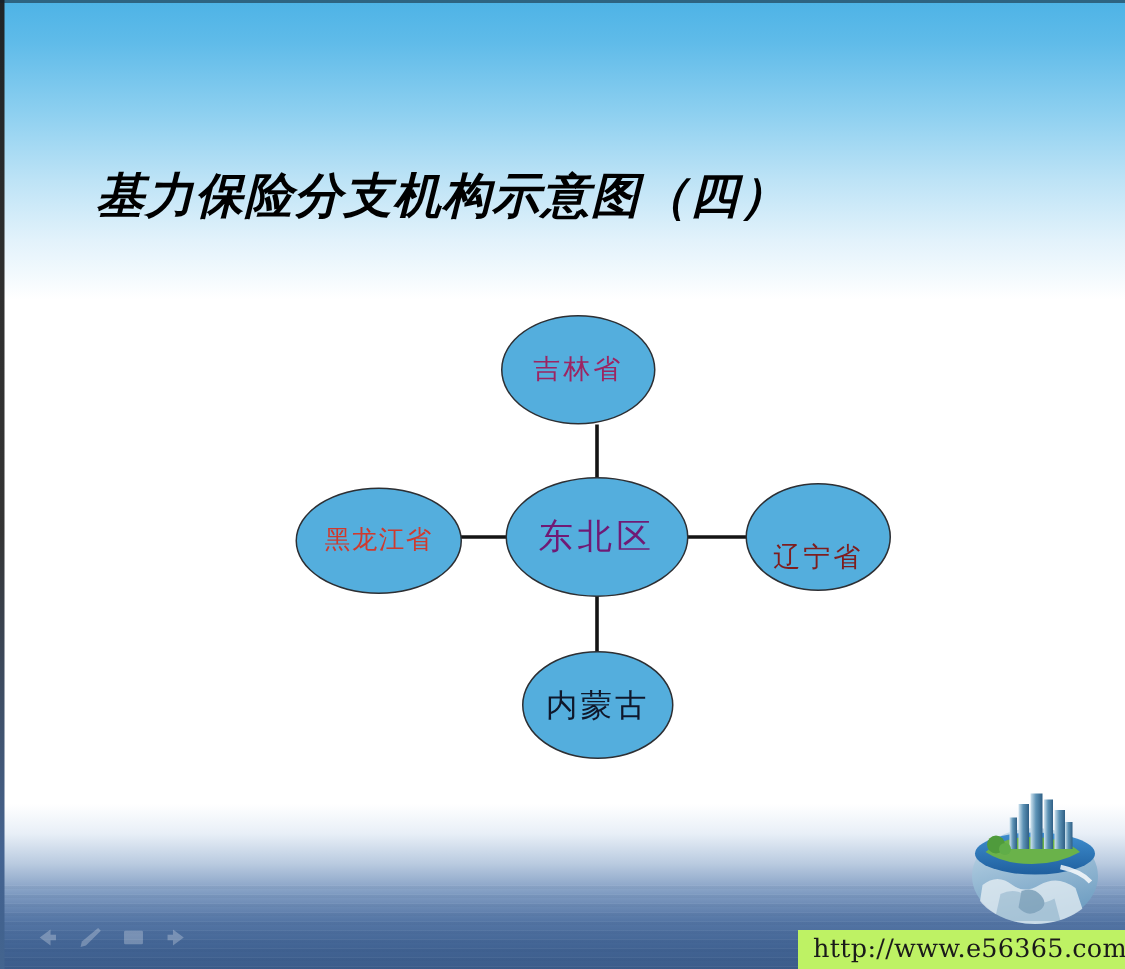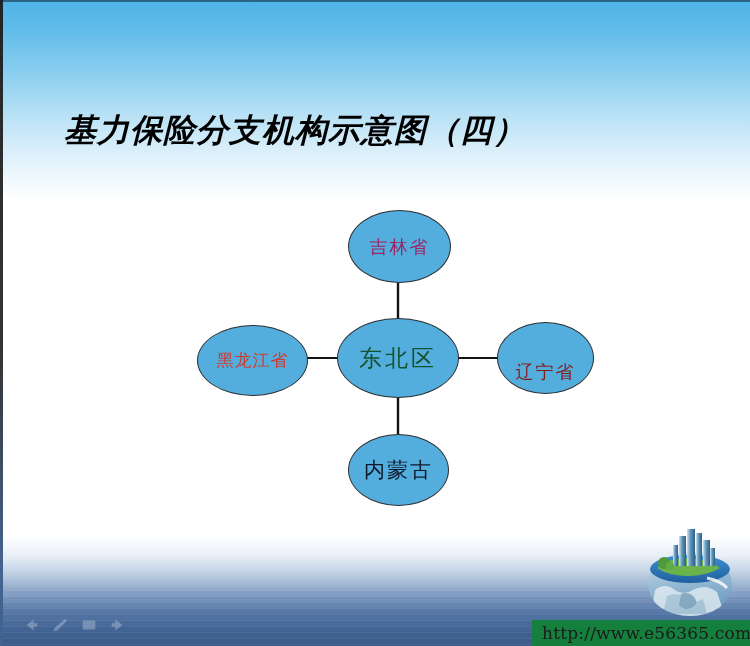--- a/index.html
+++ b/index.html
@@ -127,27 +127,27 @@
     letter-spacing: 2px;
     line-height: 1;
     white-space: nowrap;
   }
 
   #node-center {
     left: 337px; top: 318px;
     width: 122px; height: 80px;
   }
   #node-center .node-label {
-    color: #14532d;
+    color: #701a75;
     font-size: 23px;
     letter-spacing: 3px;
   }
 
   #node-top {
-    left: 348px; top: 210px;
+    left: 334px; top: 210px;
     width: 103px; height: 73px;
   }
   #node-top .node-label { color: #9c2462; }
 
   #node-left {
     left: 197px; top: 325px;
     width: 111px; height: 71px;
   }
   #node-left .node-label { color: #cf3a2e; font-size: 17px; letter-spacing: 1px; }
 
@@ -172,21 +172,21 @@
     height: 104px;
   }
 
   
   .watermark {
     position: absolute;
     left: 532px;
     top: 620px;
     width: 218px;
     height: 26px;
-    background: #15803d;
+    background: #bef264;
     display: flex;
     align-items: center;
     box-sizing: border-box;
     padding-left: 10px;
   }
   .watermark span {
     font-family: "DejaVu Serif", "Liberation Serif", serif;
     font-size: 17px;
     color: #1a1a1a;
     letter-spacing: .2px;

